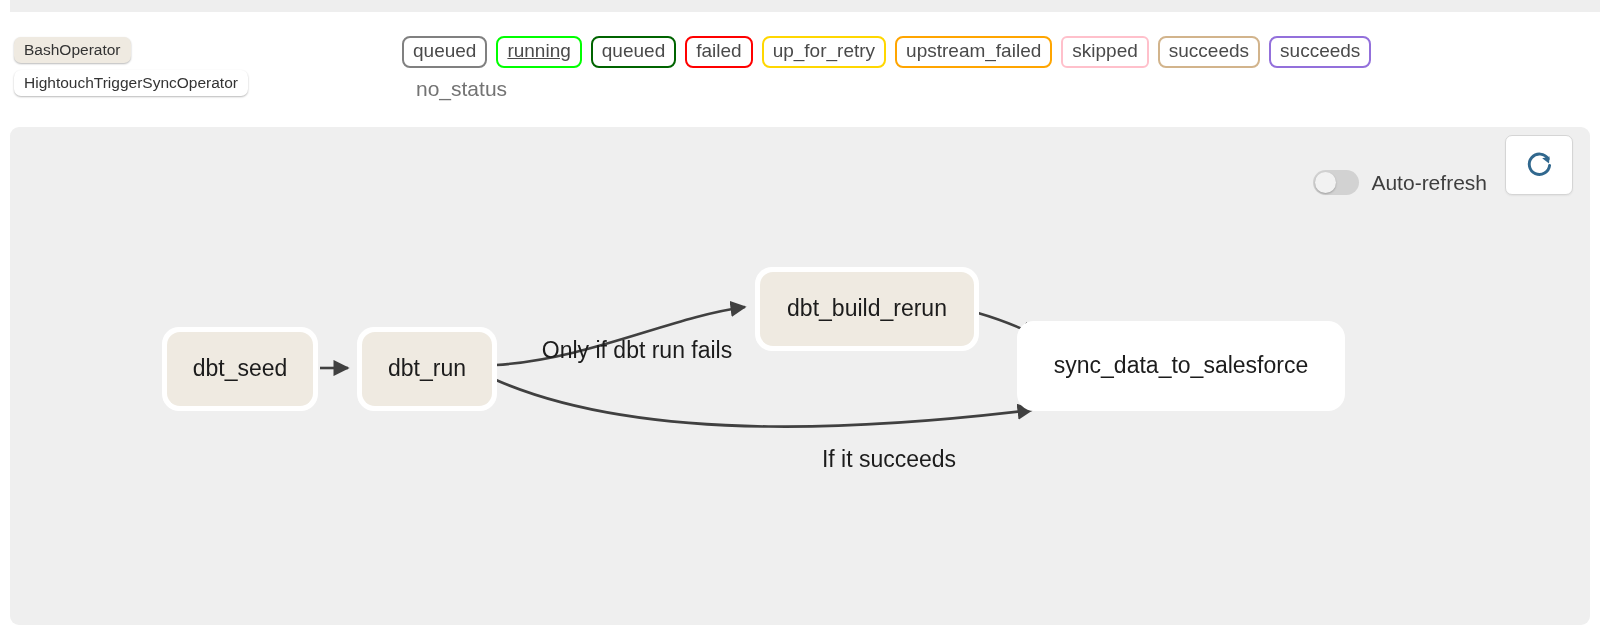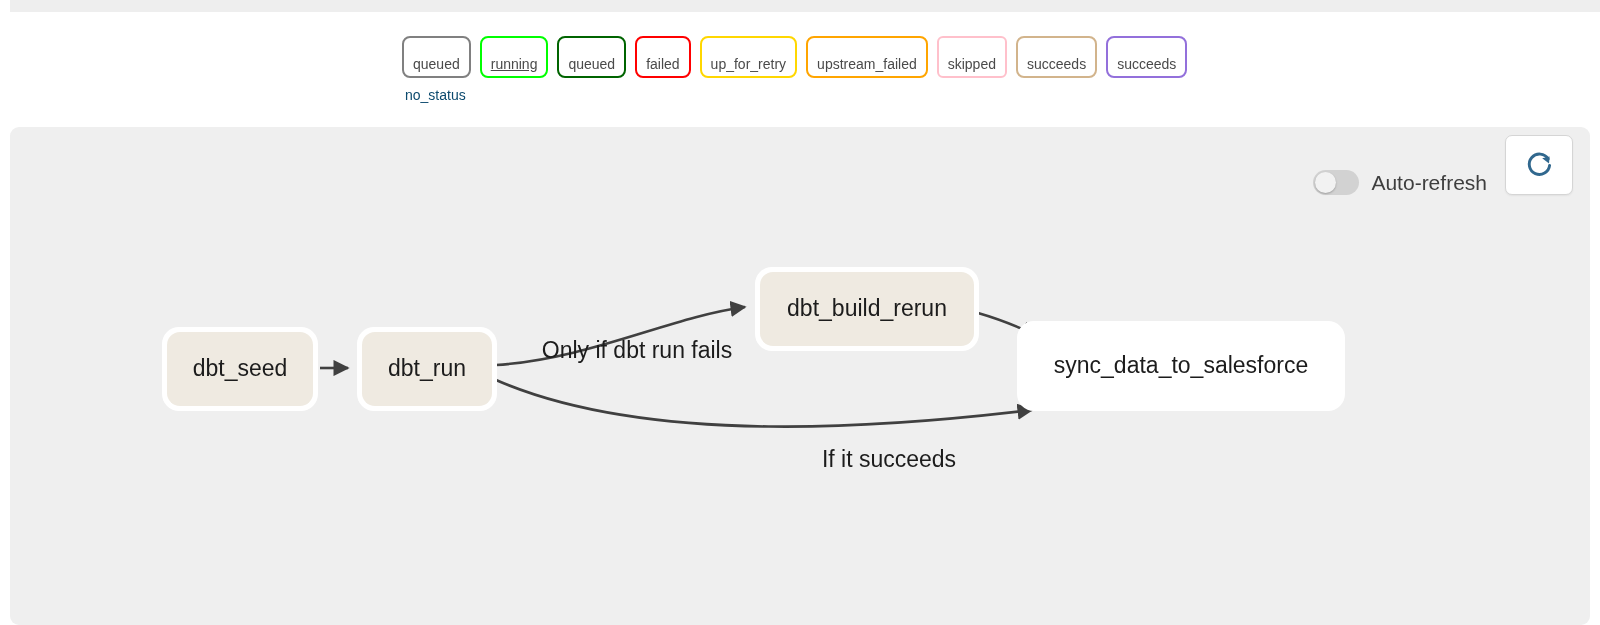--- a/index.html
+++ b/index.html
@@ -71,35 +71,35 @@
   }
 
   .status-row {
     display: flex;
     flex-direction: row;
     align-items: flex-start;
     gap: 9px;
   }
 
   .status-chip {
-    font-size: 14px;
+    font-size: 19px;
     color: #4a4a4a;
     background: #ffffff;
     border: 2.5px solid #999999;
     border-radius: 8px;
-    padding: 18px 9px 4px 9px;
+    padding: 2px 9px 4px 9px;
     line-height: 1.15;
     white-space: nowrap;
   }
 
   .no-status-label {
-    font-size: 14px;
-    color: #0c4a6e;
+    font-size: 21px;
+    color: #737373;
     margin-top: 9px;
-    margin-left: 3px;
+    margin-left: 14px;
     white-space: nowrap;
   }
 
   
   .canvas {
     position: absolute;
     left: 10px;
     top: 127px;
     width: 1580px;
     height: 498px;
@@ -190,20 +190,24 @@
 </style>
 </head>
 <body>
 
 <div id="root">
 
   <div class="top-strip"></div>
 
   <div class="legend-area">
 
+    <div class="operator-col">
+      <div class="op-chip bash">BashOperator</div>
+      <div class="op-chip hightouch">HightouchTriggerSyncOperator</div>
+    </div>
 
     <div class="status-col">
       <div class="status-row">
         <div class="status-chip" style="border-color: rgb(128, 128, 128);">queued</div>
         <div class="status-chip" style="border-color: rgb(0, 255, 0); text-decoration: underline;">running</div>
         <div class="status-chip" style="border-color: rgb(0, 100, 0);">queued</div>
         <div class="status-chip" style="border-color: rgb(255, 0, 0);">failed</div>
         <div class="status-chip" style="border-color: rgb(255, 215, 0);">up_for_retry</div>
         <div class="status-chip" style="border-color: rgb(255, 165, 0);">upstream_failed</div>
         <div class="status-chip" style="border-color: rgb(255, 192, 203); border-radius: 6px;">skipped</div>

